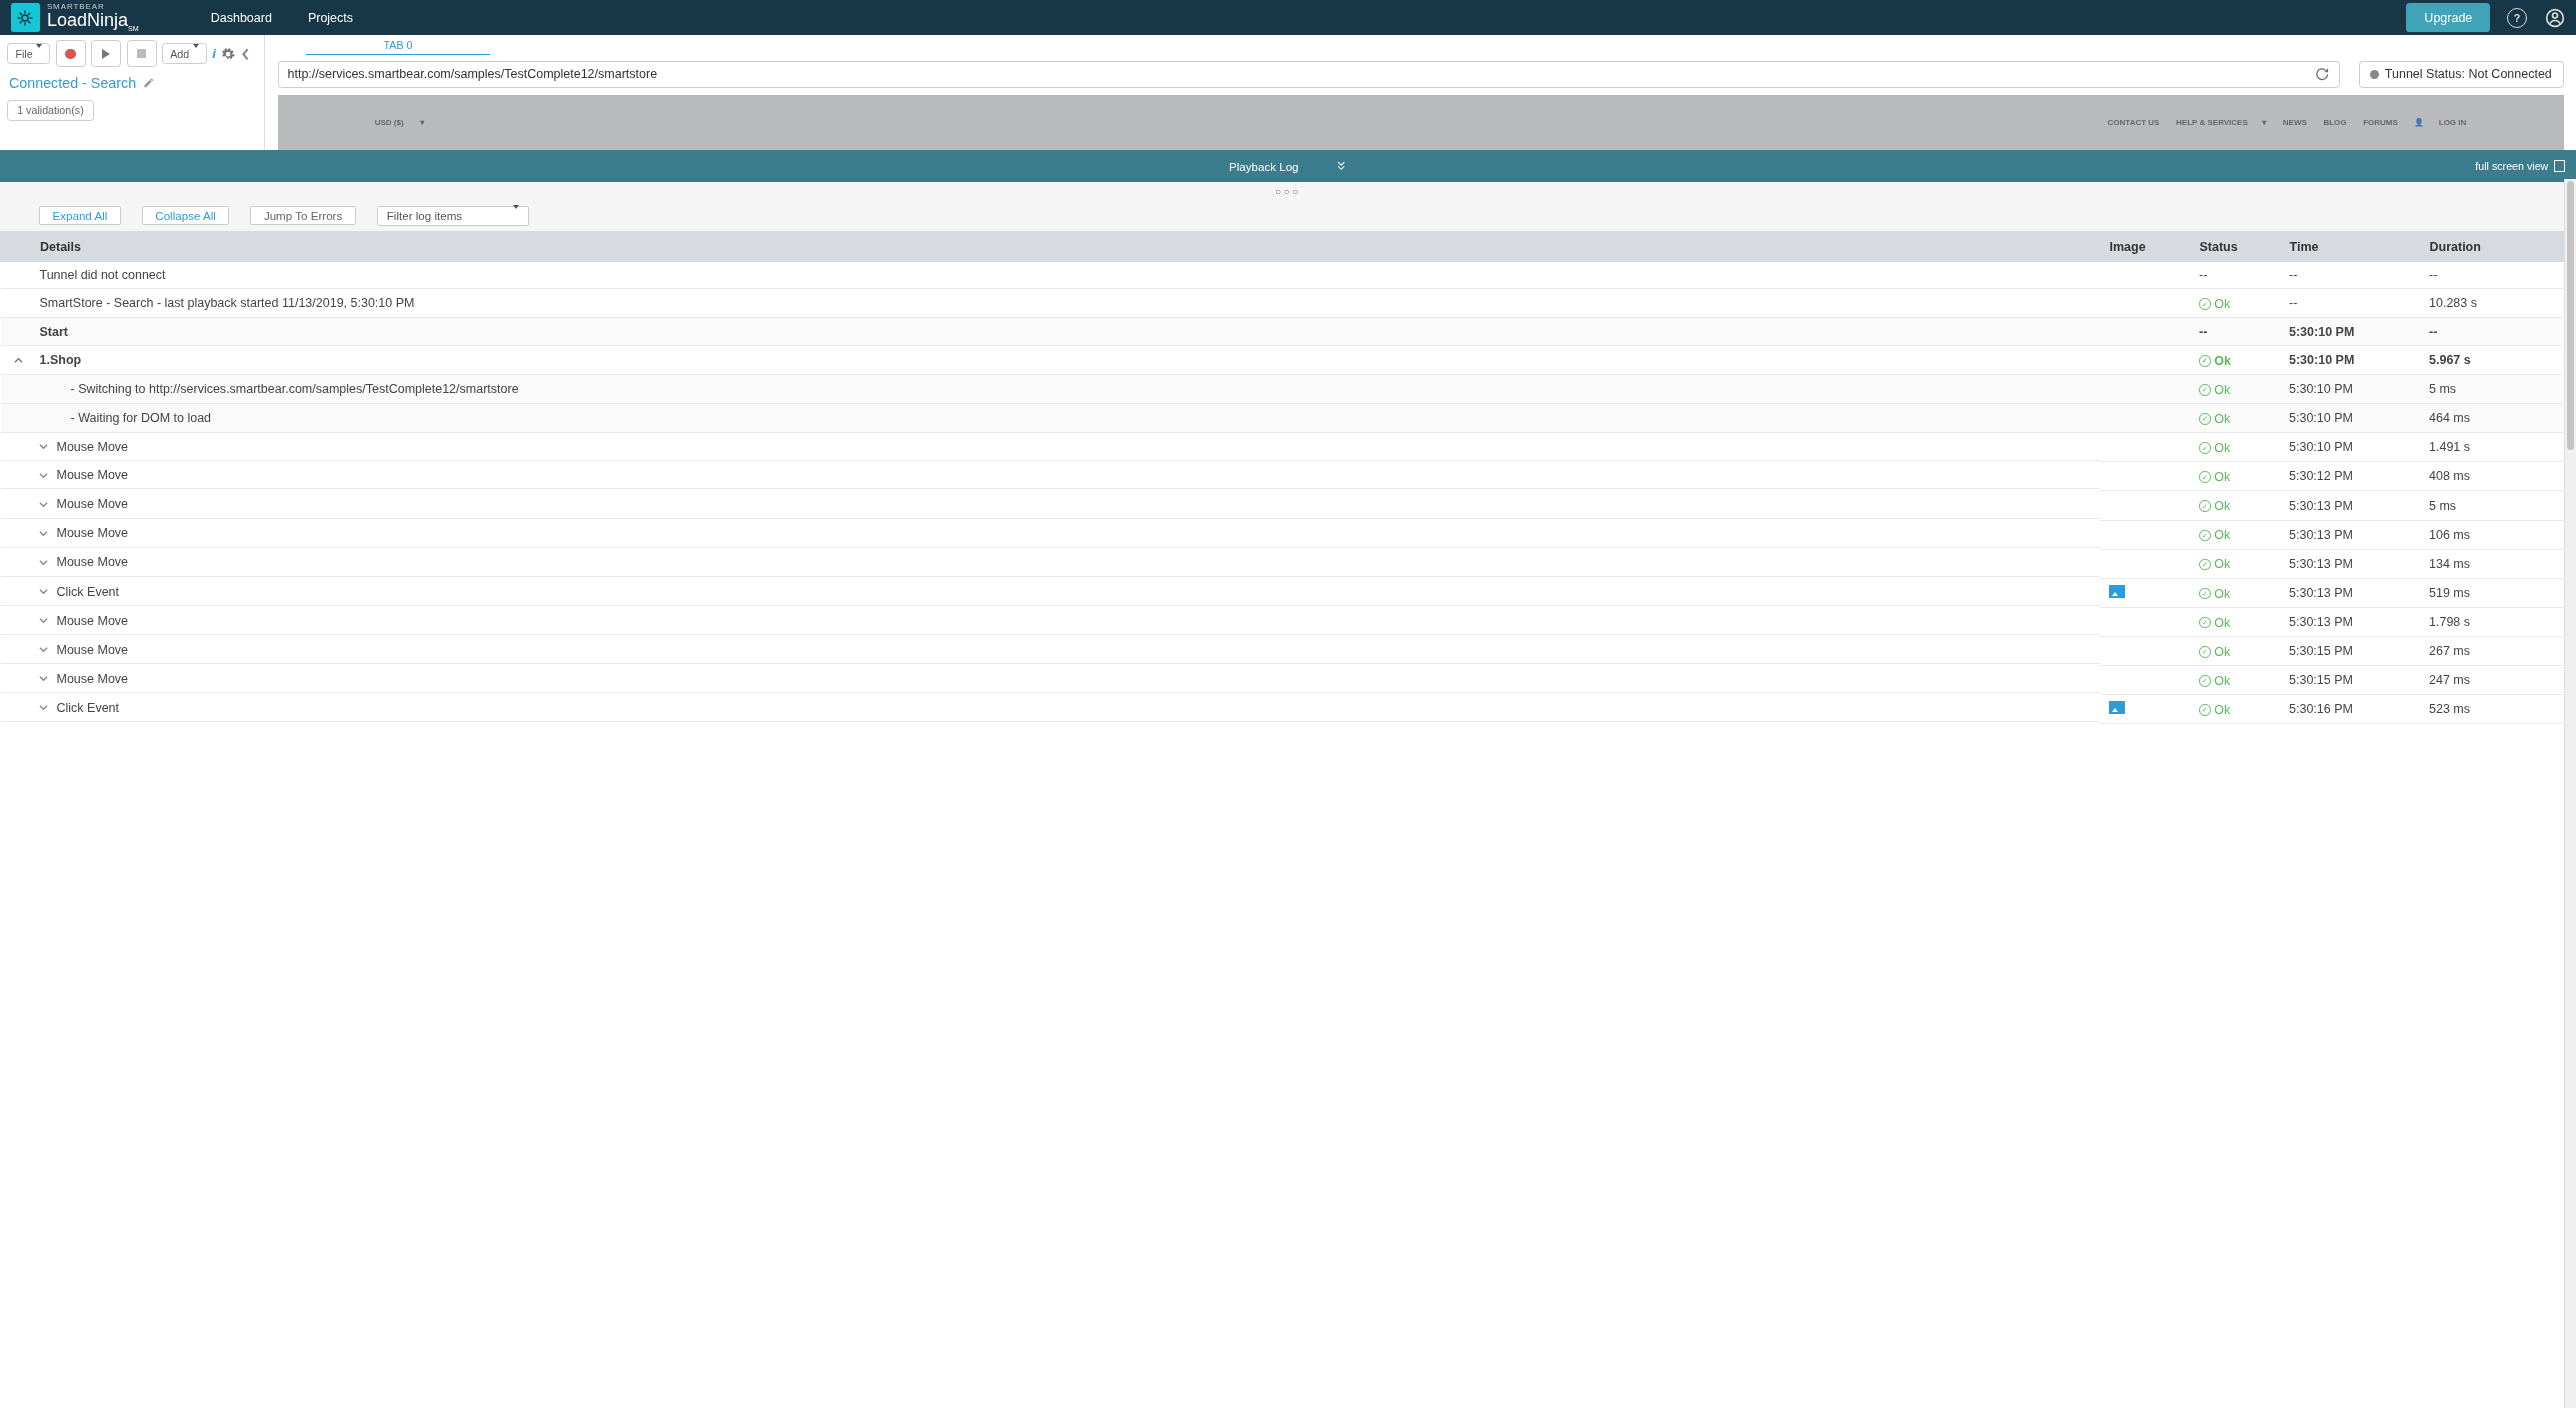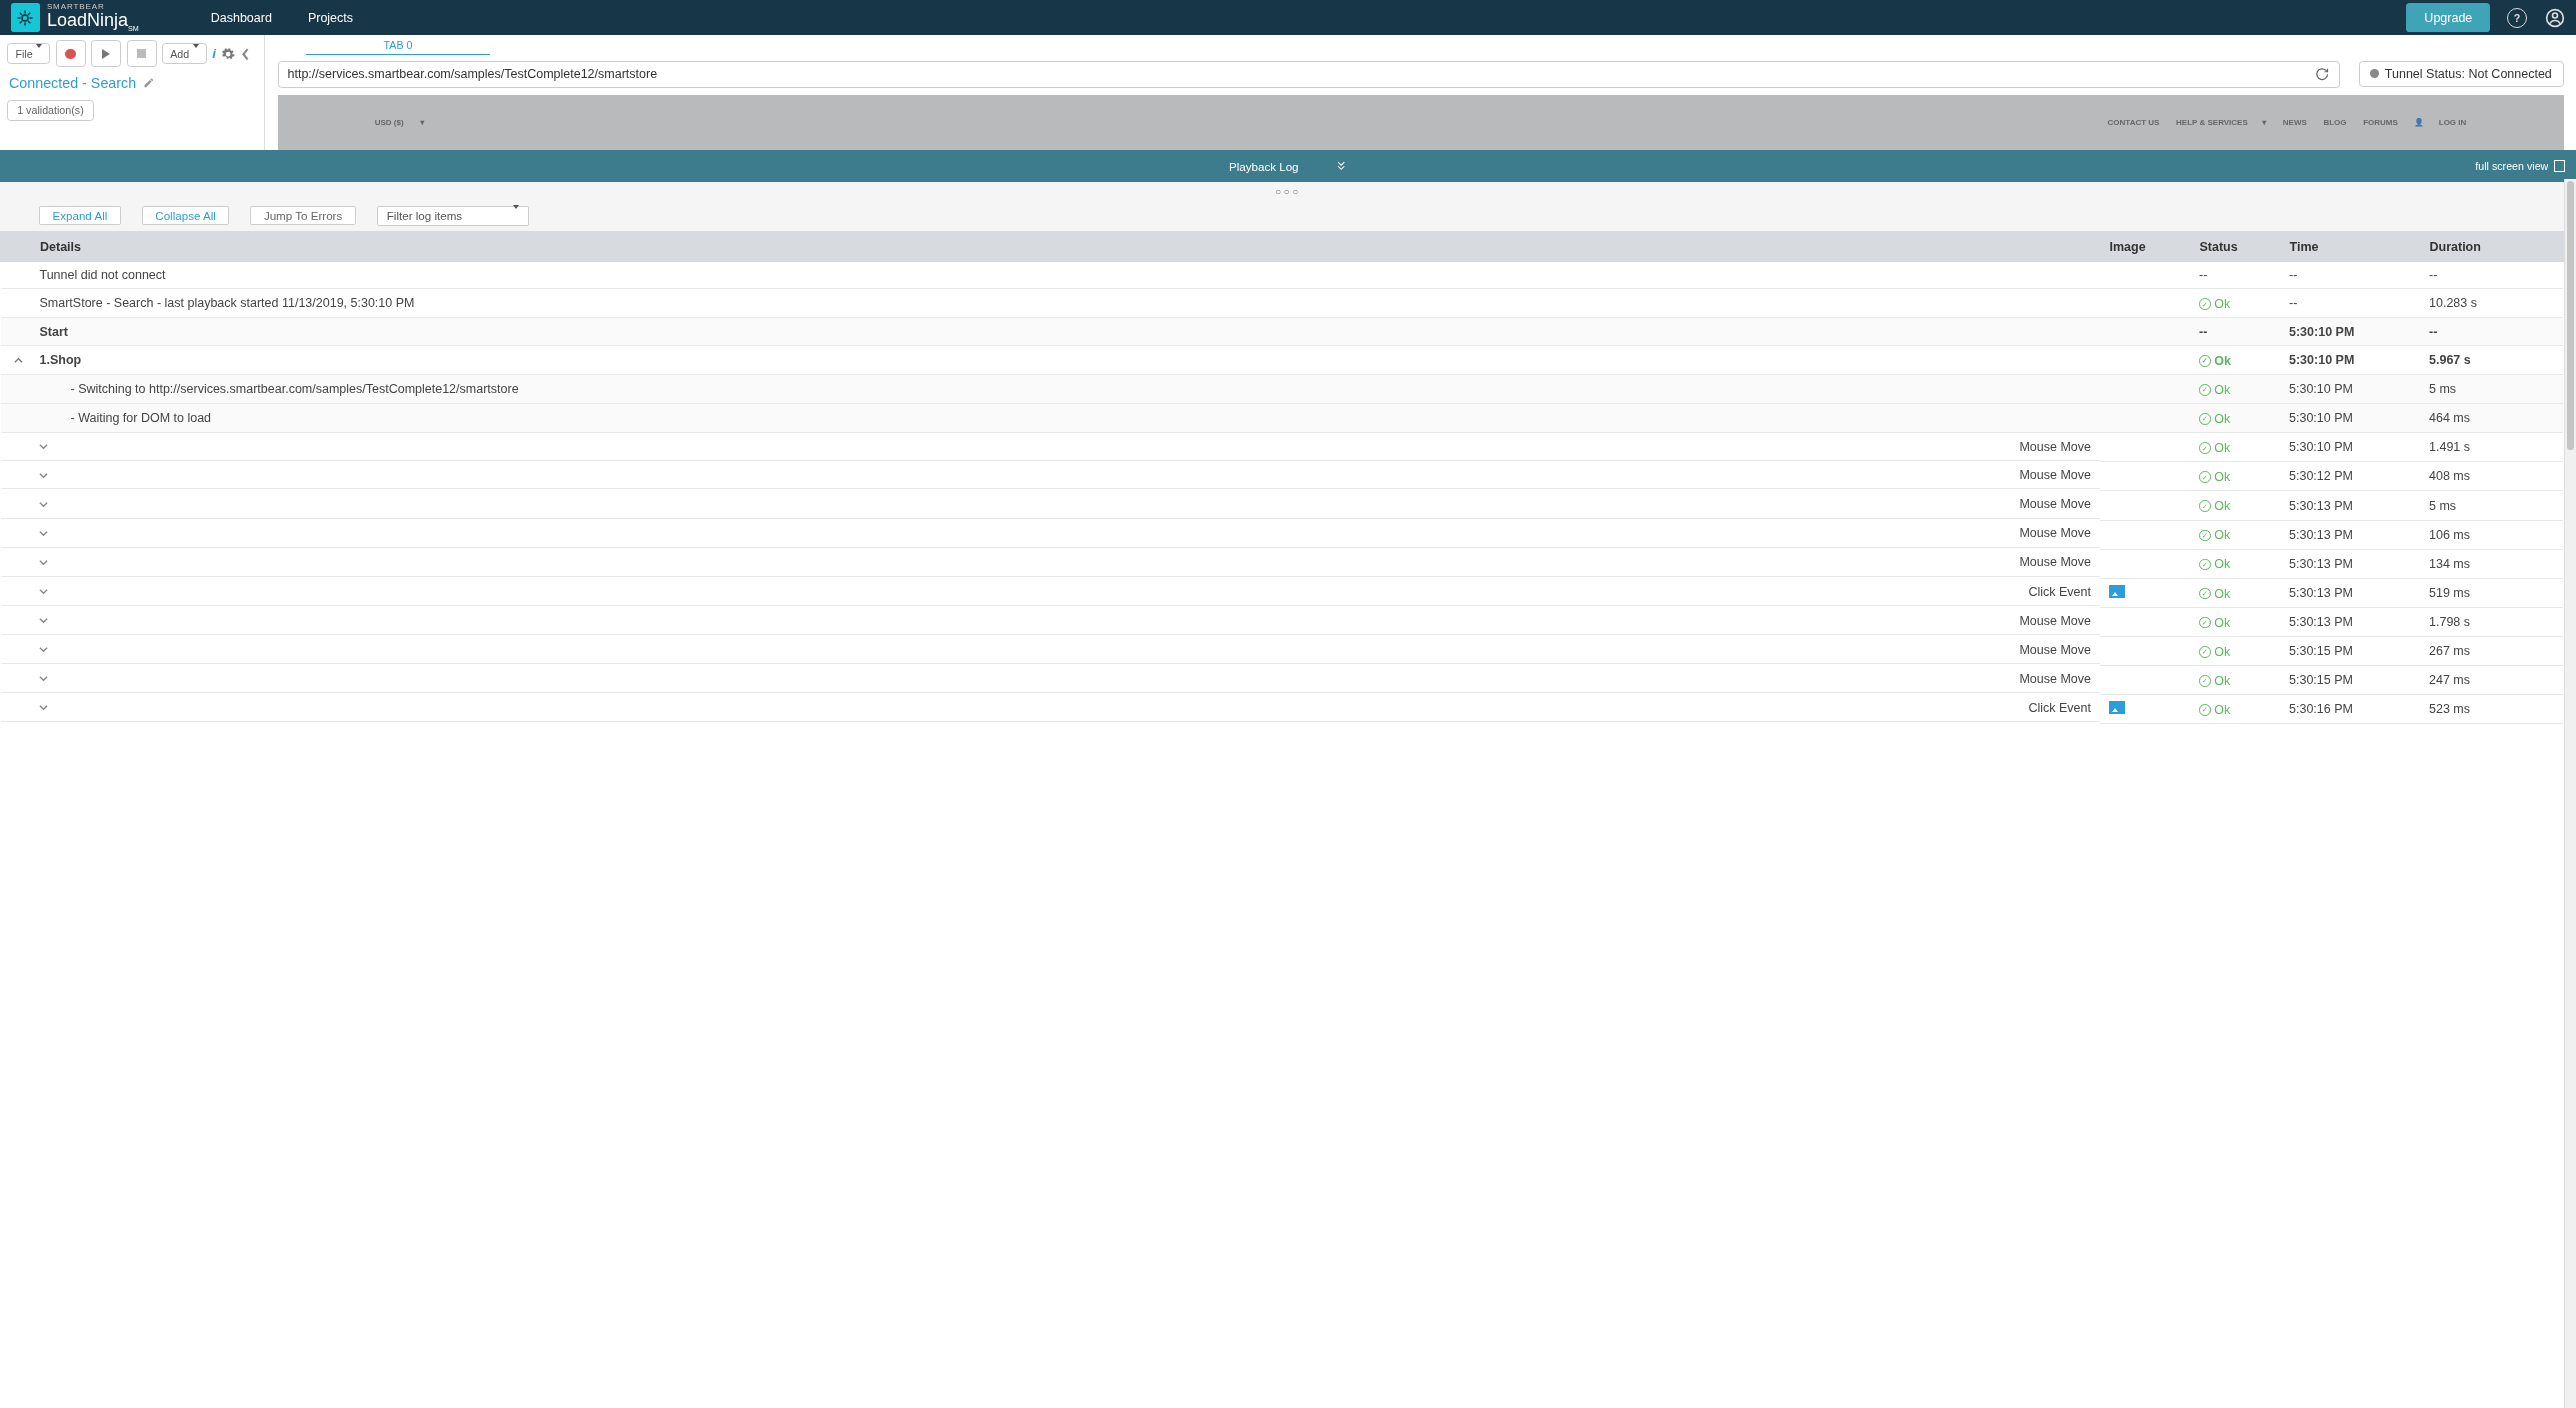--- a/index.html
+++ b/index.html
@@ -30,21 +30,21 @@
 .info-i { color: #2d9cdb; font-weight: bold; font-style: italic; font-size: 13.4px; }
 .gear { color: #777; font-size: 14.3px; }
 .chev-left { color: #888; font-size: 14.3px; }
 .script-title { font-size: 14.3px; color: #2d9cdb; margin: 5.4px 0 9px 1.8px; display: flex; align-items: center; gap: 7.2px; }
 .pencil { color: #999; font-size: 11.6px; }
 .validations { border: 0.9px solid #ccc; border-radius: 3.6px; display: inline-block; padding: 3.6px 9px; font-size: 10.7px; color: #666; }
 
 .right-panel { flex: 1; display: flex; flex-direction: column; }
 .tab-strip { display: flex; padding-left: 41px; }
 .tab { width: 184px; text-align: center; padding: 3.6px 0; font-size: 10.7px; color: #2d9cdb; border-bottom: 1.8px solid #2d9cdb; }
-.url-row { display: flex; gap: 19px; padding: 5.4px 12.5px 0 12.5px; align-items: flex-start; }
+.url-row { display: flex; gap: 19px; padding: 5.4px 12.5px 0 12.5px; align-items: flex-end; }
 .url-input-wrap { flex: 1; border: 0.9px solid #ccc; border-radius: 3.6px; display: flex; align-items: center; padding: 5.4px 9px; background: #fff; }
 .url-input { flex: 1; border: none; outline: none; font-size: 12.5px; color: #333; }
 .reload-icn { color: #666; font-size: 14.3px; cursor: pointer; }
 .tunnel-box { border: 0.9px solid #ccc; border-radius: 3.6px; padding: 5.4px 10.7px; font-size: 12.5px; display: flex; align-items: center; gap: 5.4px; }
 .gray-dot { width: 9px; height: 9px; background: #888; border-radius: 50%; }
 .preview-strip { margin: 7.2px 12.5px 0 12.5px; height: 57px; background: #7d7d7d; overflow: hidden; }
 .preview-inner { background: #e9ecef; height: 100%; opacity: 0.55; display: flex; align-items: center; justify-content: space-between; padding: 0 90px; font-size: 8px; color: #555; font-weight: bold; }
 .preview-inner span { margin: 0 7.2px; }
 
 .playback-bar { background: #3c7c8c; color: #fff; height: 32px; display: flex; align-items: center; position: relative; }
@@ -66,21 +66,21 @@
 .log-table td { padding: 6.3px 9px; font-size: 12.5px; border-bottom: 0.9px solid #e8e8e8; color: #444; vertical-align: middle; }
 .log-table tr.bold td { font-weight: 700; }
 .log-table tr.alt td { background: #fafafa; }
 .col-details { width: auto; }
 .col-image { width: 90px; }
 .col-status { width: 90px; }
 .col-time { width: 140px; }
 .col-duration { width: 143px; }
 .indent0 { padding-left: 39px !important; }
 .indent1 { padding-left: 39px !important; }
-.indent2 { padding-left: 56px !important; display: flex; align-items: center; gap: 9px; justify-content: flex-end; }
+.indent2 { padding-left: 56px !important; display: flex; align-items: center; gap: 9px; }
 .indent3 { padding-left: 70px !important; }
 .caret-cell { display: inline-flex; align-items: center; gap: 5.4px; }
 .ok-status { color: #5cb85c; display: inline-flex; align-items: center; gap: 3.6px; }
 .ok-circle { width: 11.6px; height: 11.6px; border: 1.3px solid #5cb85c; border-radius: 50%; display: inline-flex; align-items: center; justify-content: center; font-size: 7.2px; }
 .ok-circle::after { content: "✓"; }
 .img-thumb { width: 16px; height: 12.5px; background: #2d9cdb; display: inline-block; position: relative; }
 .img-thumb::after { content: ""; position: absolute; bottom: 1.8px; left: 2.7px; width: 0; height: 0; border-left: 3.6px solid transparent; border-right: 3.6px solid transparent; border-bottom: 4.5px solid #fff; }
 .scroll-shadow { position: absolute; right: 0; top: 179px; bottom: 0; width: 12.5px; background: #f0f0f0; border-left: 0.9px solid #ddd; }
 .scroll-thumb { background: #c4c4c4; border-radius: 5.4px; width: 7.2px; margin: 1.8px auto; height: 269px; }
 svg { display: block; }

